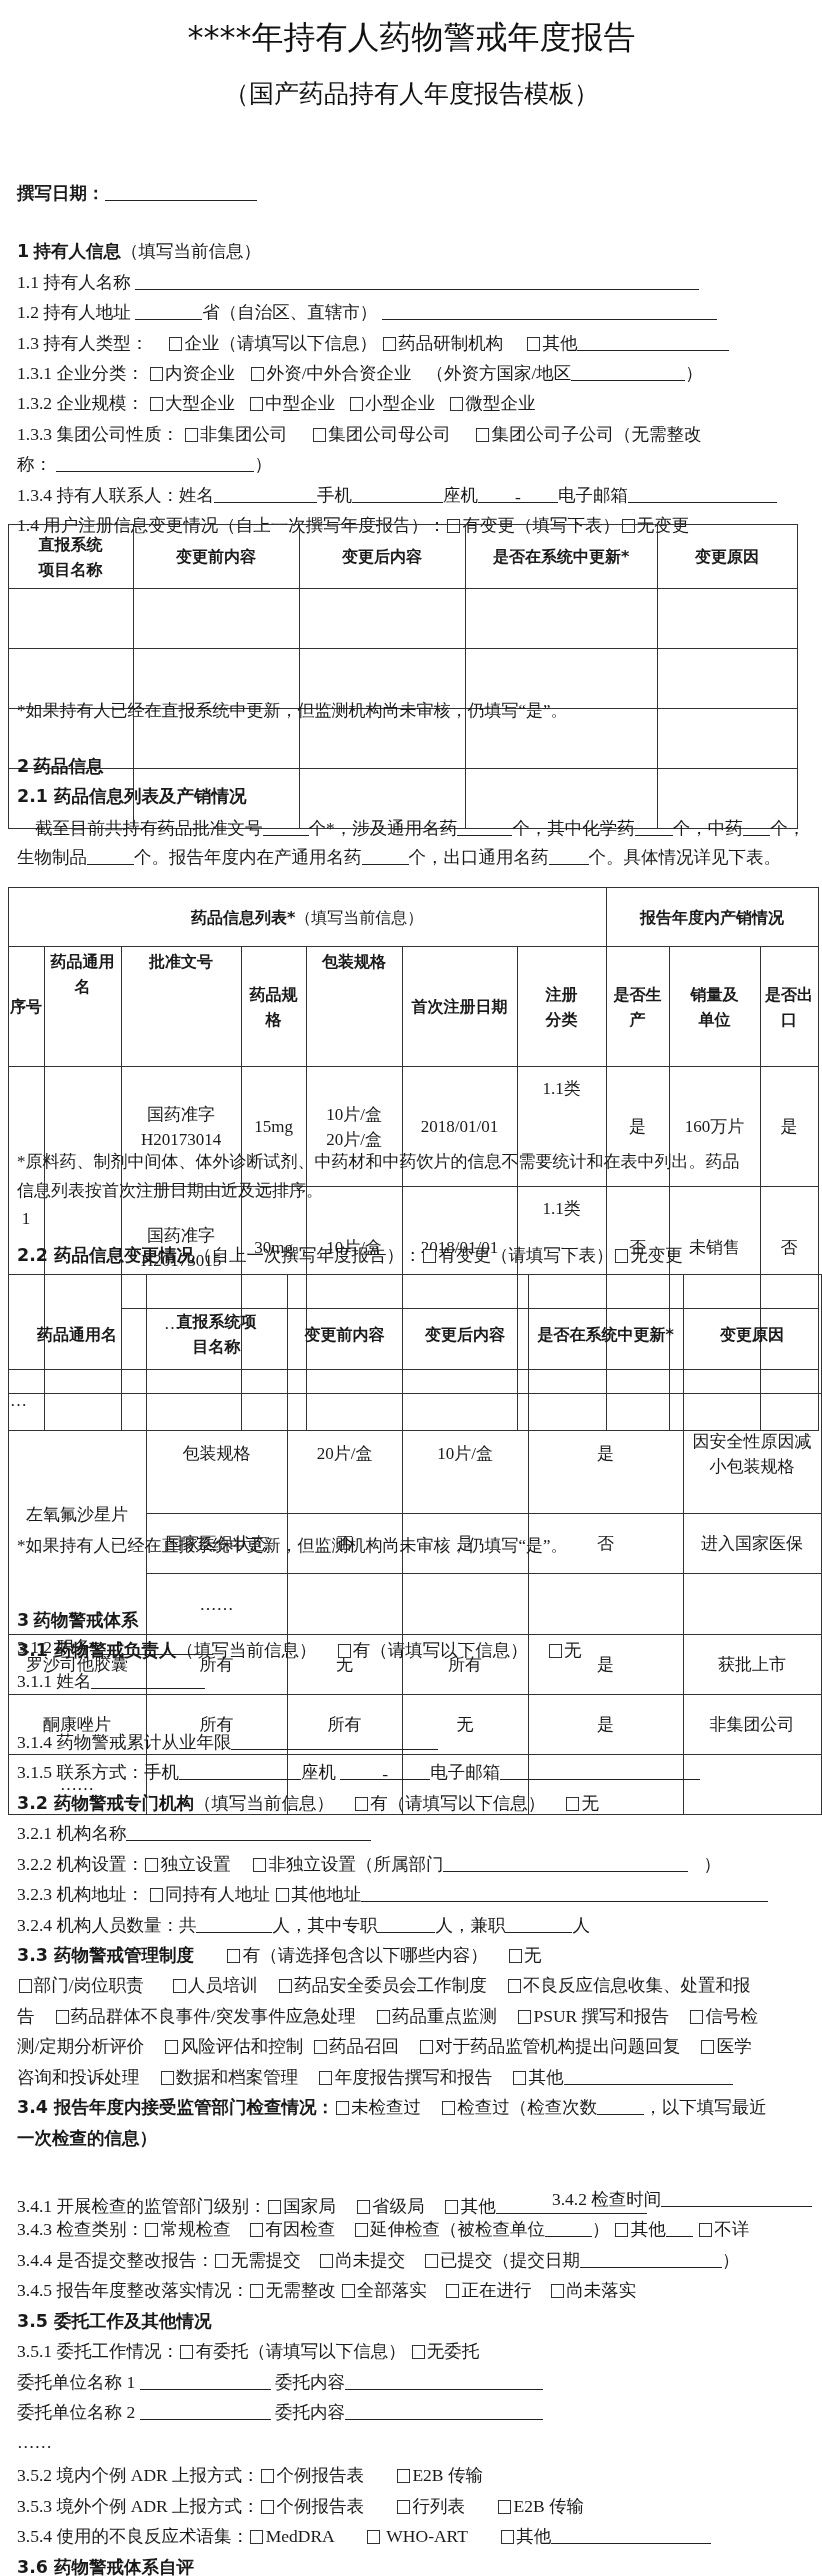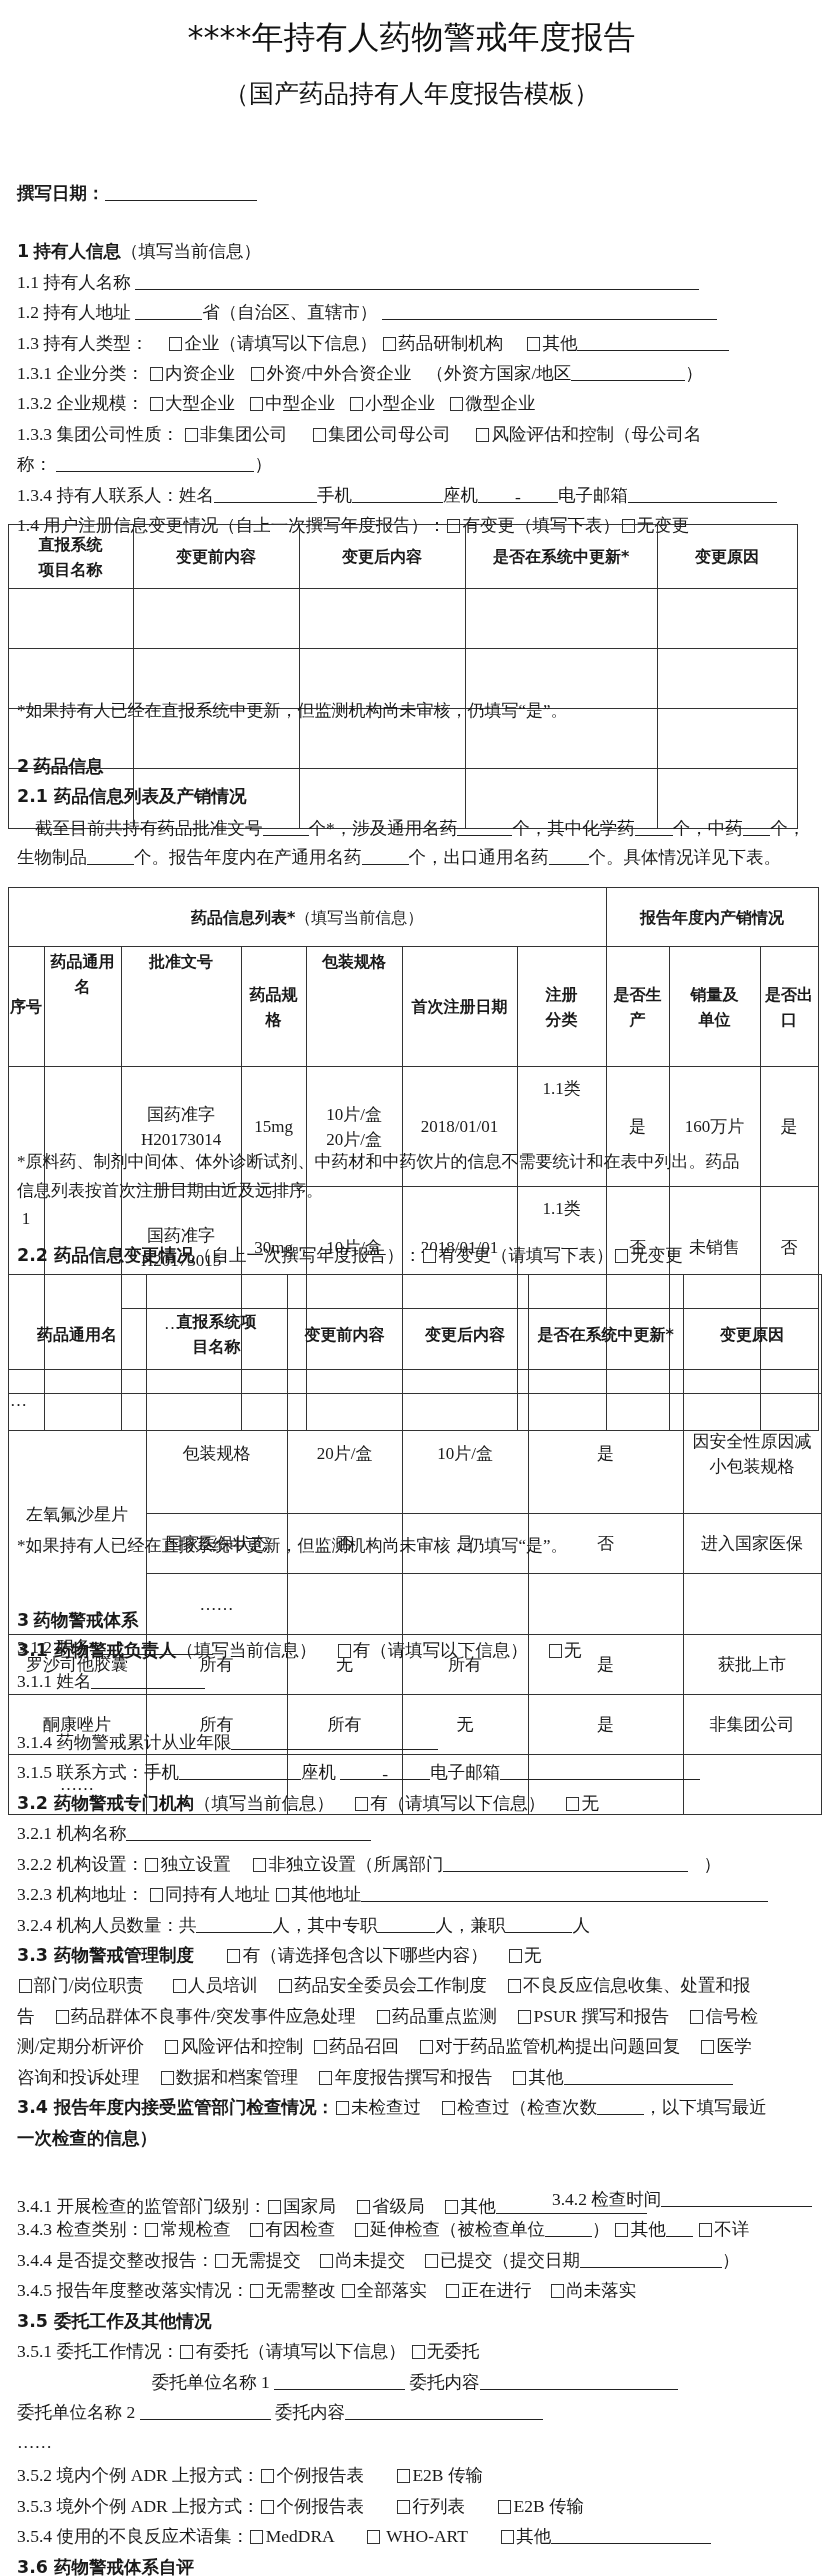--- a/index.html
+++ b/index.html
@@ -101,21 +101,21 @@
   <span class="sp" style="width:4.6px;"></span>
   <span class="cb"></span><span>微型企业</span>
 </div>
 
 <div class="line" style="top:419px;">
   <span>1.3.3 集团公司性质：</span>
   <span class="cb"></span><span>非集团公司</span>
   <span class="sp" style="width:15.2px;"></span>
   <span class="cb"></span><span>集团公司母公司</span>
   <span class="sp" style="width:15.2px;"></span>
-  <span class="cb"></span><span>风险评估和控制（母公司名</span>
+  <span class="cb"></span><span>集团公司子公司（无需整改</span>
 </div>
 
 <div class="line" style="top:449px;">
   <span>称：</span>
   <span class="blank" style="width:198px;"></span><span>）</span>
 </div>
 
 <div class="line" style="top:480px;">
   <span>1.3.4 持有人联系人：姓名</span><span class="blank" style="width:103px;"></span><span>手机</span><span class="blank" style="width:91px;"></span><span>座机</span><span class="blank" style="width:80px; text-align:center;"><span>-</span></span><span>电子邮箱</span><span class="blank" style="width:149px;"></span>
 </div>
@@ -470,21 +470,21 @@
   <span class="cb"></span><span>尚未落实</span>
 </div>
 
 <div class="line" style="top:2306px;">
   <span class="h">3.5 委托工作及其他情况</span>
 </div>
 <div class="line" style="top:2336px;">
   <span>3.5.1 委托工作情况：</span><span class="cb"></span><span>有委托（请填写以下信息）</span>
   <span class="cb"></span><span>无委托</span>
 </div>
-<div class="line" style="top:2367px;text-align:center;">
+<div class="line" style="top:2367px;">
   <span>委托单位名称 1</span>
   <span class="blank" style="width:131px;"></span>
   <span>委托内容</span><span class="blank" style="width:198px;"></span>
 </div>
 <div class="line" style="top:2397px;">
   <span>委托单位名称 2</span>
   <span class="blank" style="width:131px;"></span>
   <span>委托内容</span><span class="blank" style="width:198px;"></span>
 </div>
 <div class="line" style="top:2427px;">……</div>

